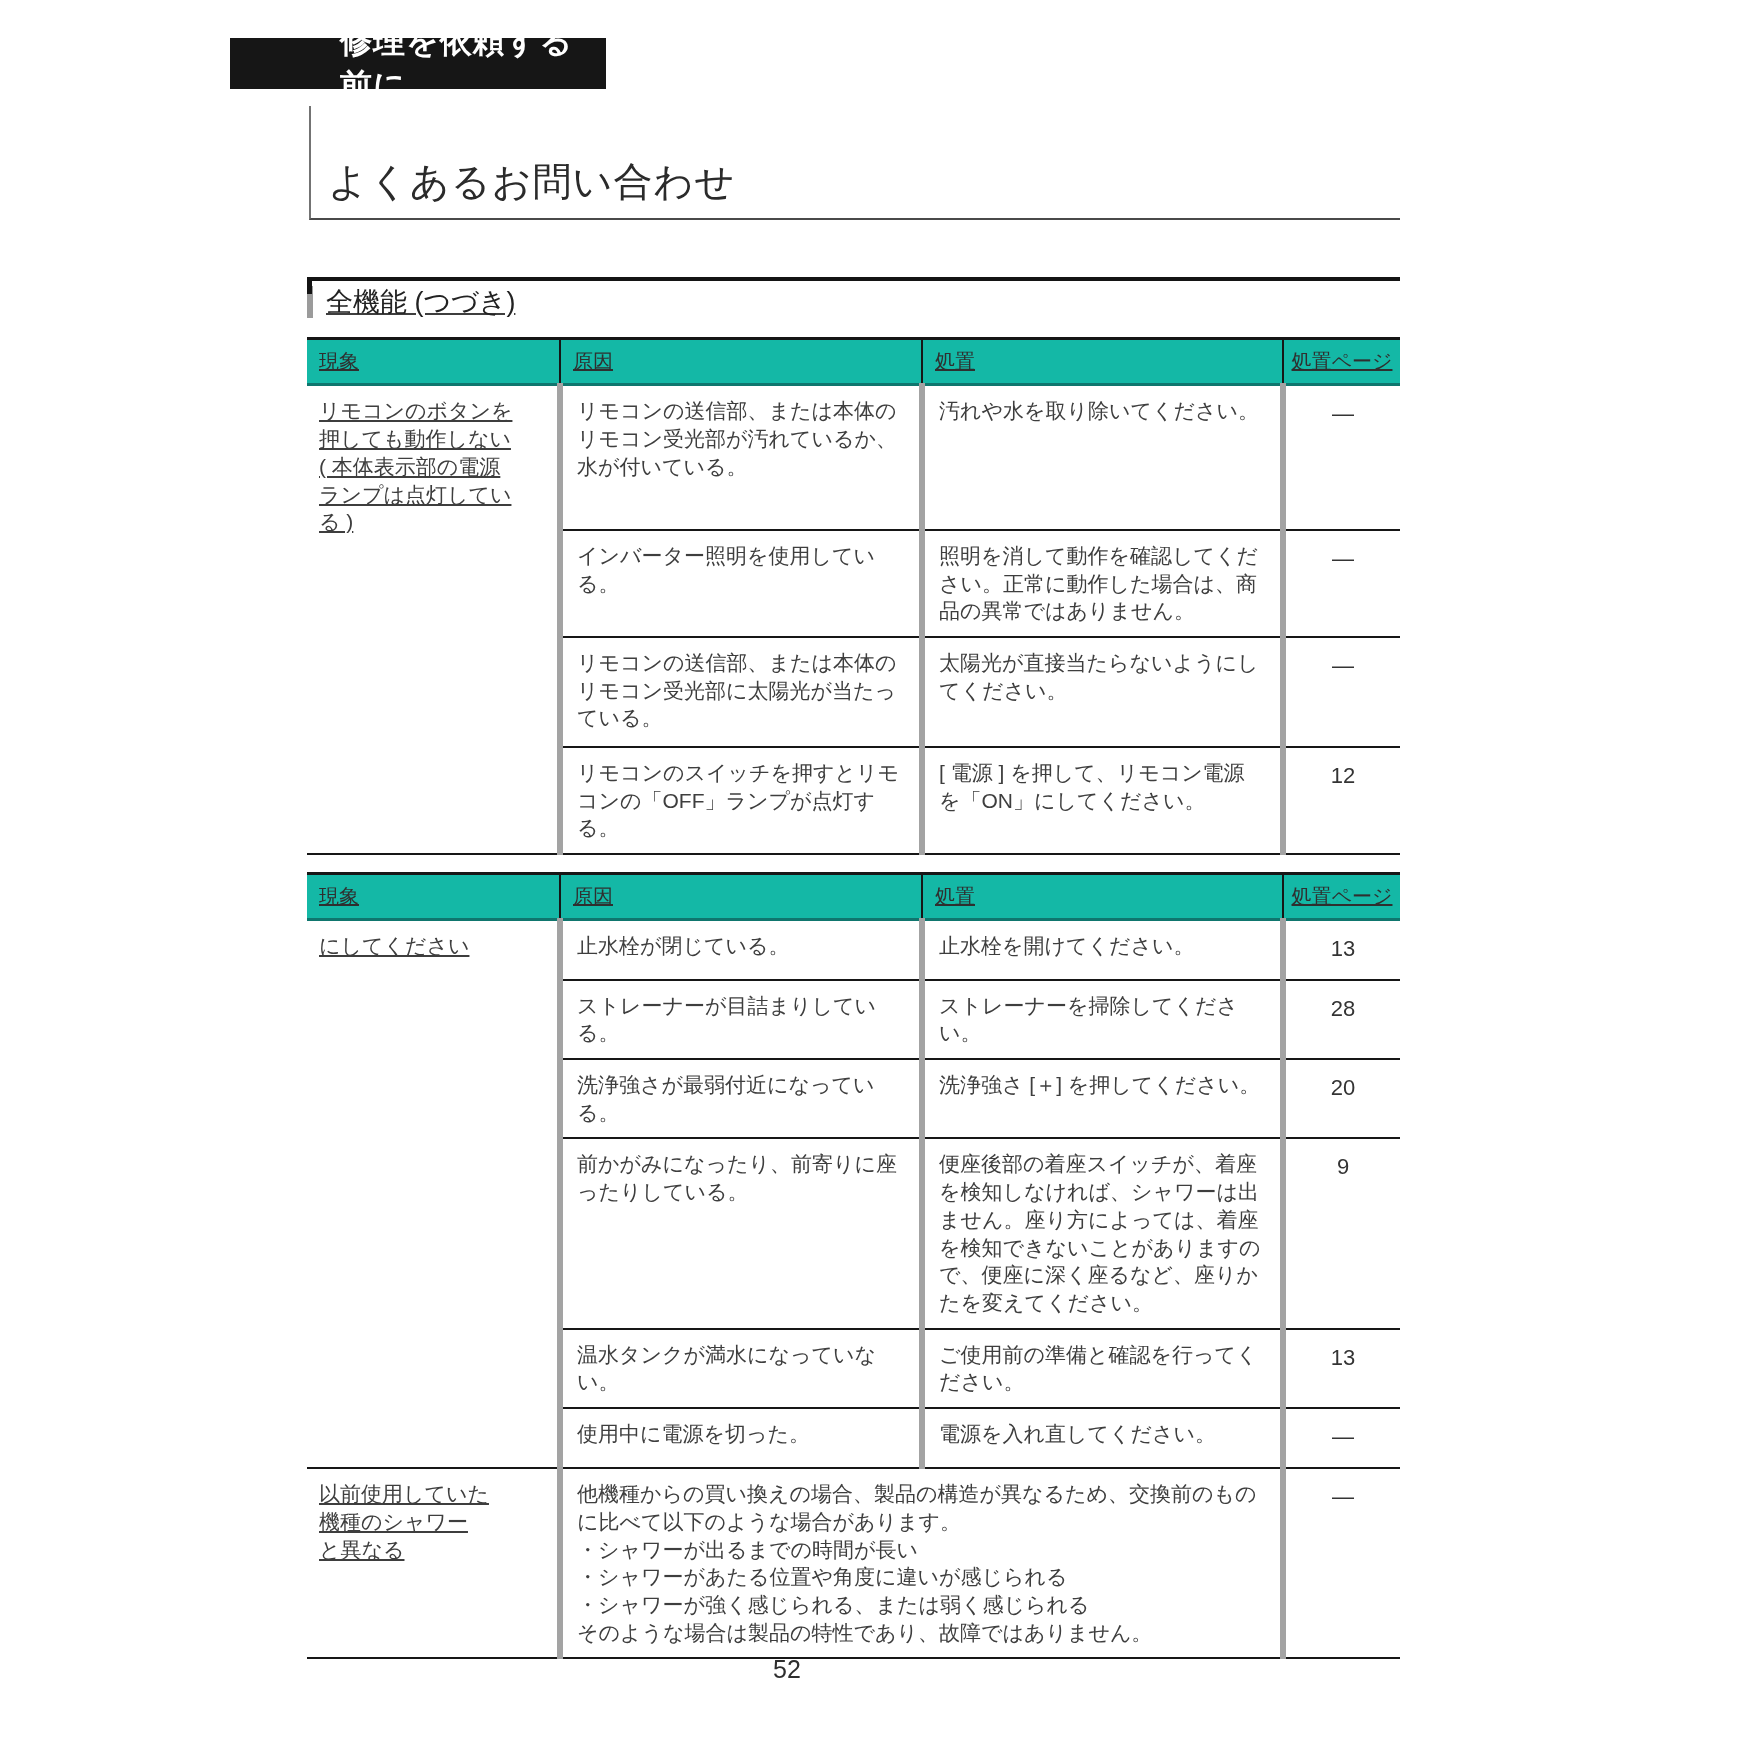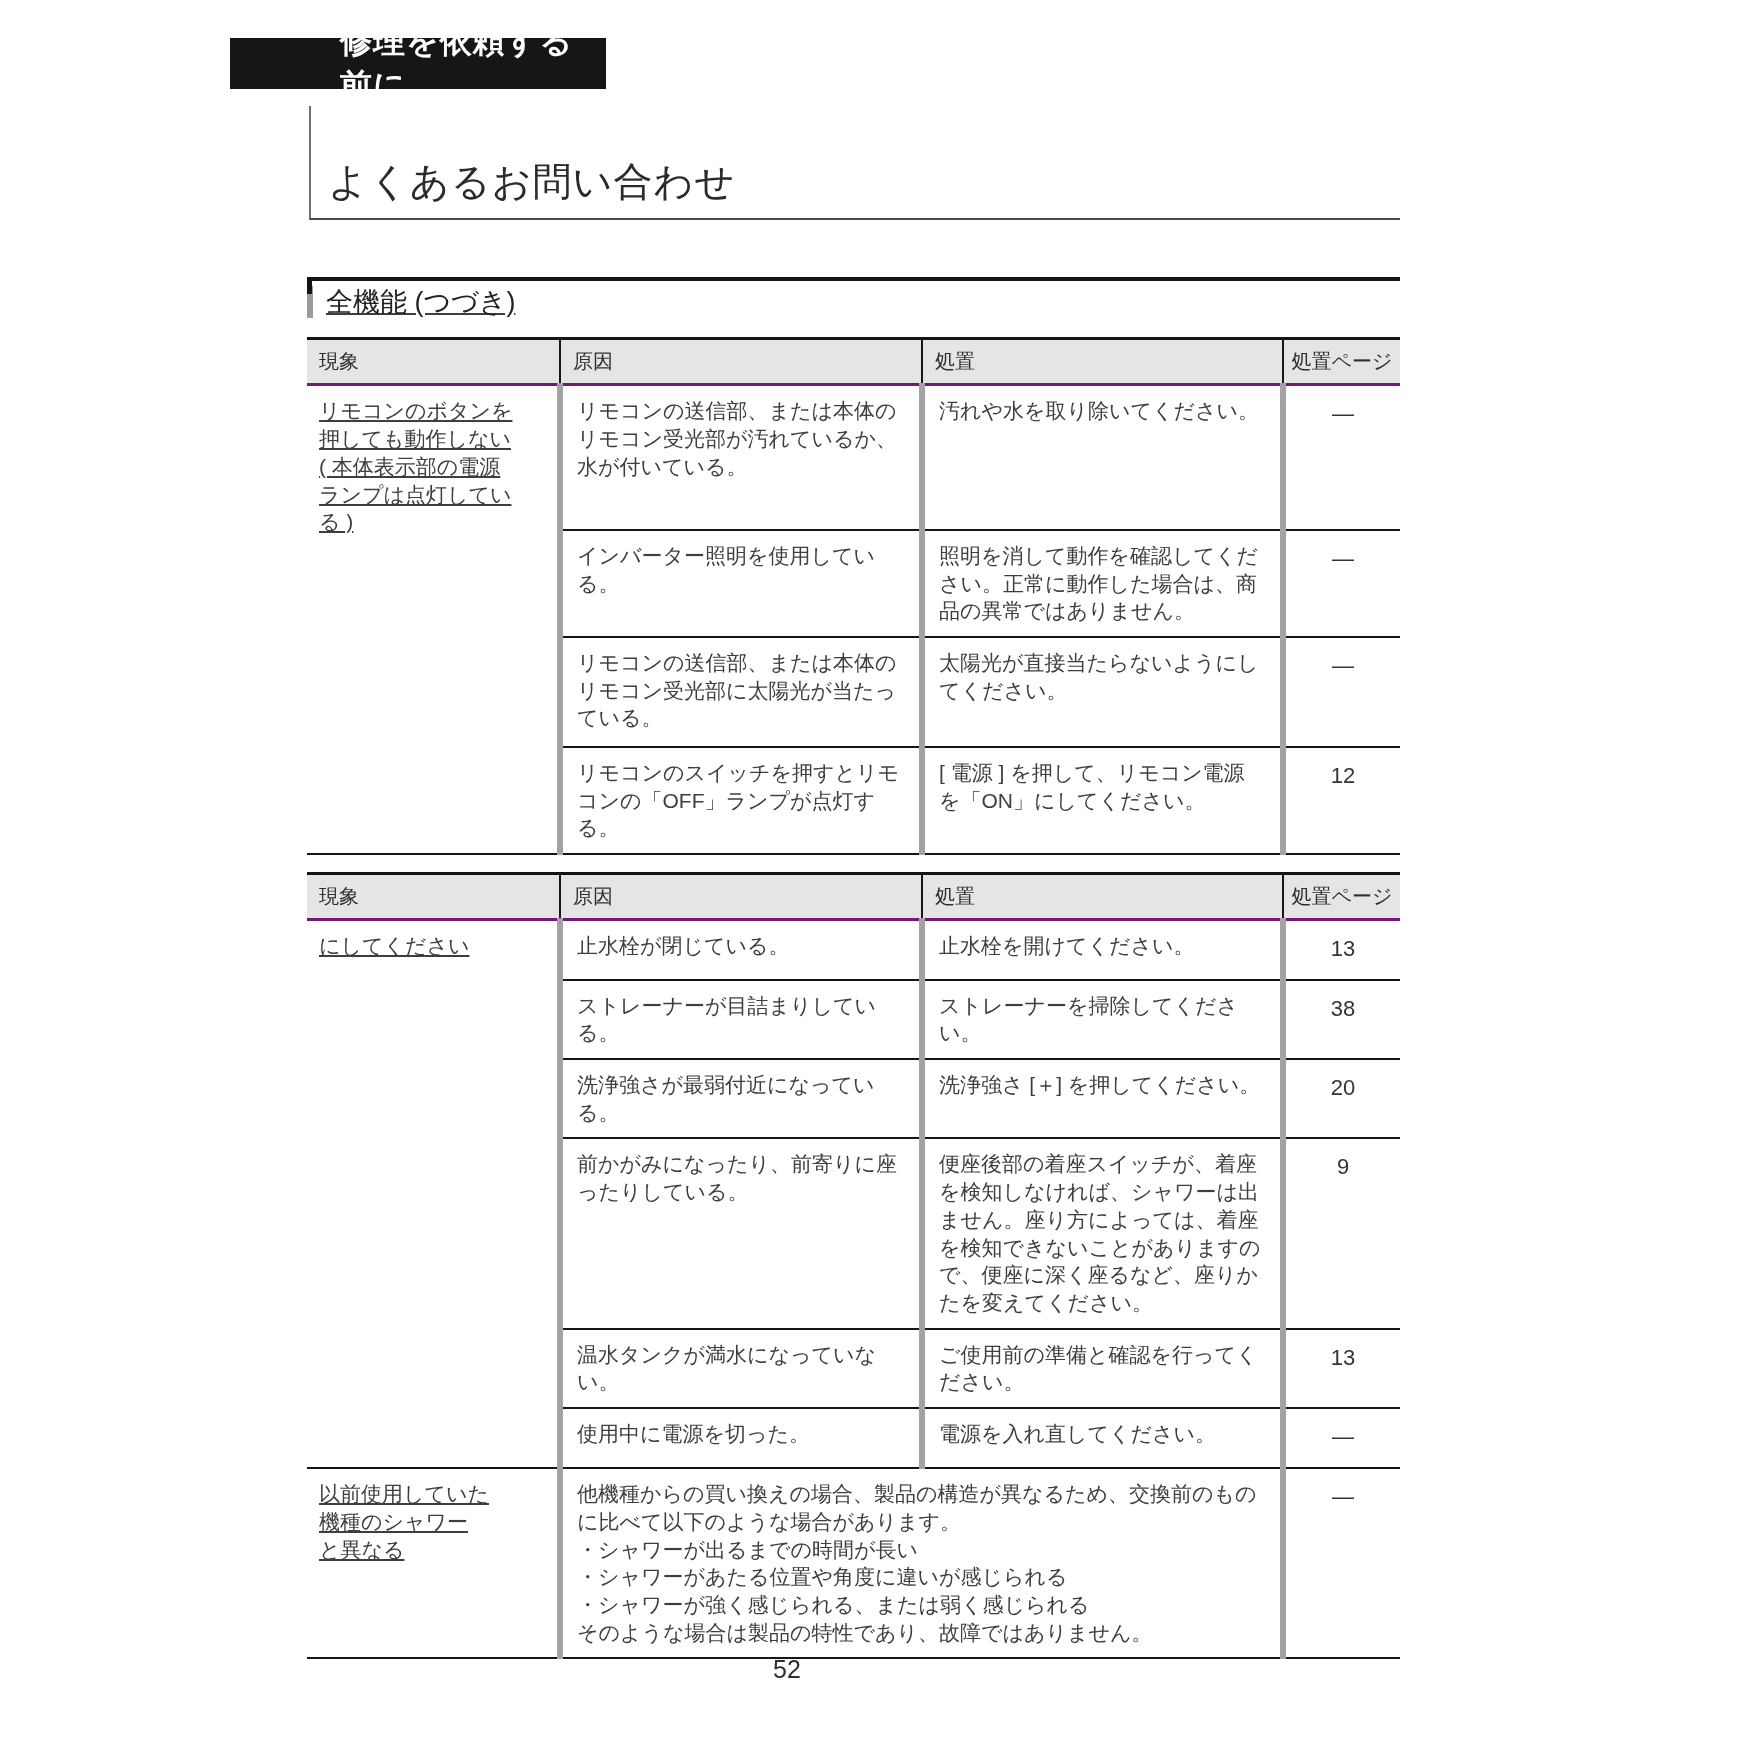--- a/index.html
+++ b/index.html
@@ -45,24 +45,25 @@
     width:1093px; table-layout:fixed; border-collapse:collapse;
     border-top:3px solid #161616; border-bottom:2px solid #161616;
     font-size:21px; color:#3e3e3e;
   }
   col.c-phen { width:253px; }
   col.c-cause { width:362px; }
   col.c-action { width:361px; }
   col.c-page { width:117px; }
 
   th {
-    background:#e5e5e5; font-weight:normal; text-align:left;
+    background:#14b8a6; font-weight:normal; text-align:left;
     font-size:20px; color:#2f2f2f; padding:8px 12px; height:41px;
-    border-bottom:3px solid #701a75; border-left:2px solid #161616;
+    border-bottom:3px solid #0f766e; border-left:2px solid #161616;
     vertical-align:middle;
+    text-decoration:underline;
   }
   th:first-child { border-left:none; }
   th.pgh { text-align:center; padding:8px 2px; }
 
   td {
     border-left:6px solid #a3a3a3; border-top:2px solid #161616;
     vertical-align:top; padding:11px 14px; line-height:1.32;
   }
   td.phen { border-left:none; padding-left:12px;text-decoration:underline; }
   td.pg { text-align:center; padding:13px 4px; font-size:22px; color:#343434; }
@@ -156,21 +157,21 @@
     <tbody>
       <tr class="h60">
         <td class="phen" rowspan="6">にしてください</td>
         <td>止水栓が閉じている。</td>
         <td>止水栓を開けてください。</td>
         <td class="pg">13</td>
       </tr>
       <tr class="h57">
         <td>ストレーナーが目詰まりしている。</td>
         <td>ストレーナーを掃除してください。</td>
-        <td class="pg">38</td>
+        <td class="pg">28</td>
       </tr>
       <tr class="h56">
         <td>洗浄強さが最弱付近になっている。</td>
         <td>洗浄強さ [＋] を押してください。</td>
         <td class="pg">20</td>
       </tr>
       <tr class="h178">
         <td>前かがみになったり、前寄りに座ったりしている。</td>
         <td>便座後部の着座スイッチが、着座を検知しなければ、シャワーは出ません。座り方によっては、着座を検知できないことがありますので、便座に深く座るなど、座りかたを変えてください。</td>
         <td class="pg">9</td>

